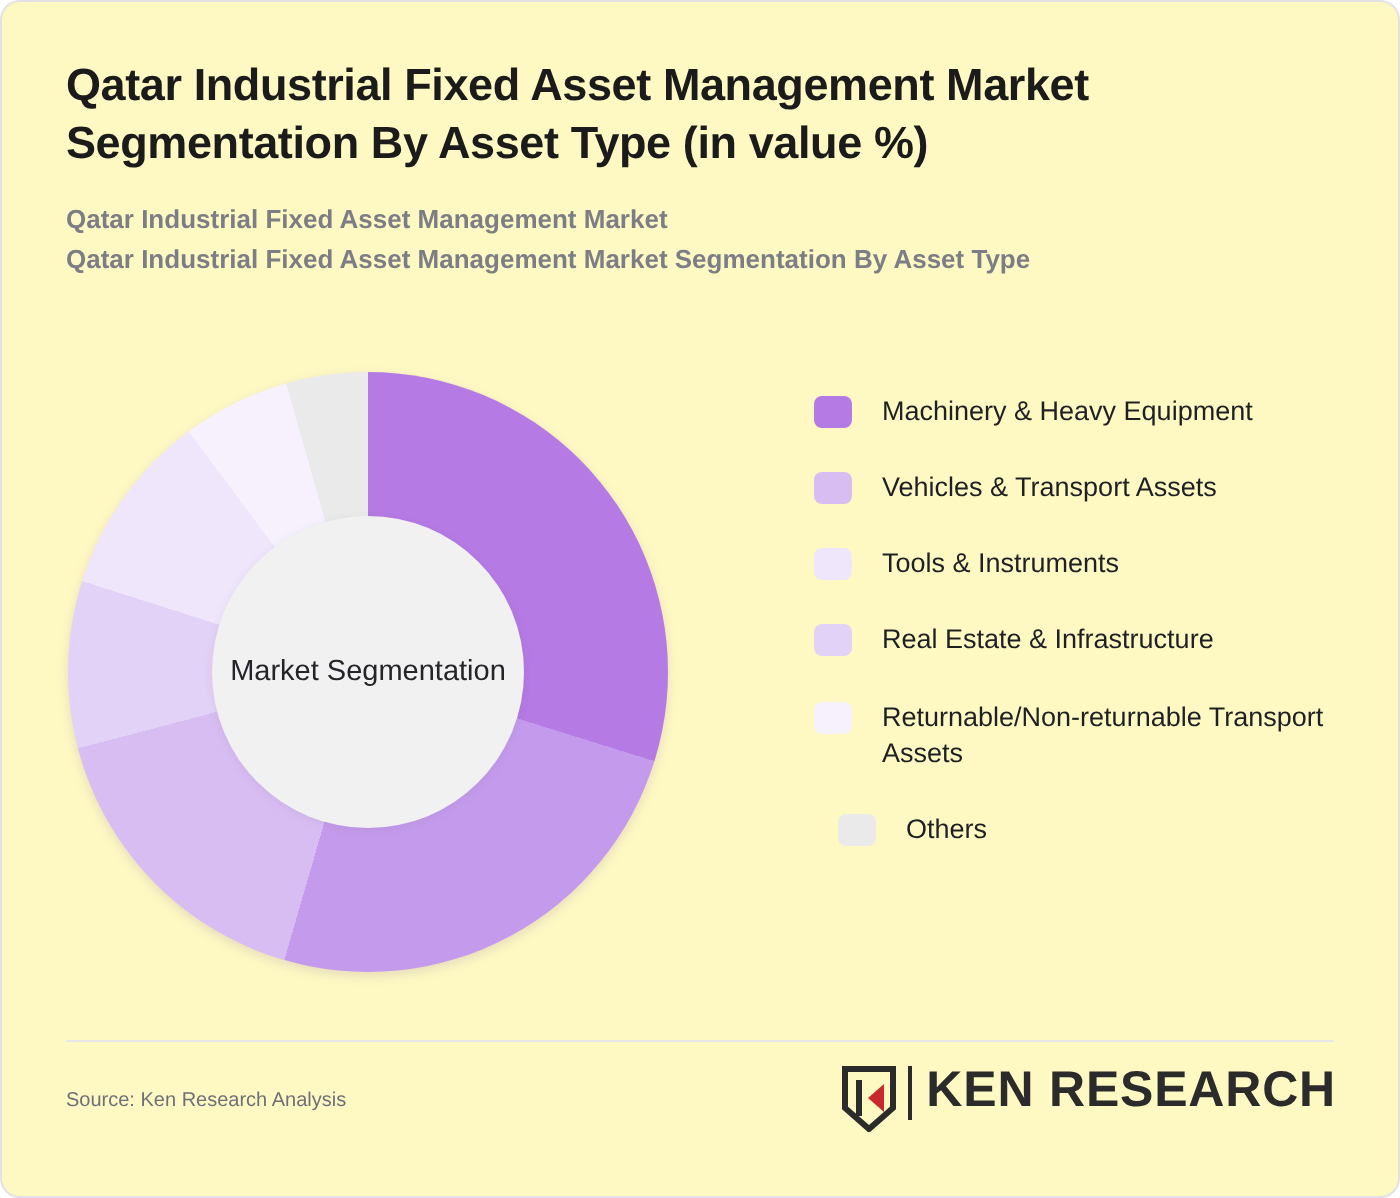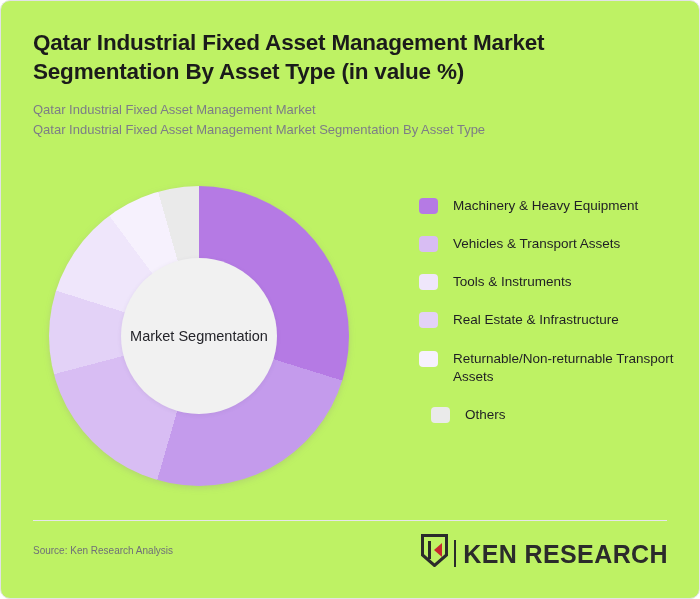--- a/index.html
+++ b/index.html
@@ -7,21 +7,21 @@
     padding: 0;
     background: #ffffff;
   }
   body {
     font-family: "Liberation Sans", sans-serif;
   }
   .card {
     position: relative;
     width: 700px;
     height: 599px;
-    background: #bef264;
+    background: #fef9c3;
     border: 1px solid #e2e2e6;
     border-radius: 10px;
     box-sizing: border-box;
     overflow: hidden;
   }
 
   
   .header {
     position: absolute;
     left: 32px;
@@ -37,26 +37,27 @@
     margin: 0;
   }
   .subtitle-block {
     margin-top: 13px;
   }
   .subtitle {
     font-size: 13px;
     color: #7d7d86;
     line-height: 1.55;
     margin: 0;
+    font-weight: bold;
   }
 
   
   .chart-wrap {
     position: absolute;
-    left: 48px;
+    left: 33px;
     top: 185px;
     width: 300px;
     height: 300px;
   }
   .donut {
     position: absolute;
     inset: 0;
     border-radius: 50%;
     filter: drop-shadow(0 2px 3px rgba(120,90,160,0.18));
   }
@@ -79,21 +80,21 @@
     font-size: 14.5px;
     color: #24242a;
     text-align: center;
     padding: 0 8px;
     line-height: 1.25;
   }
 
   
   .legend {
     position: absolute;
-    left: 418px;
+    left: 406px;
     top: 196px;
     width: 260px;
   }
   .legend-item {
     display: flex;
     align-items: flex-start;
     margin-bottom: 19.5px;
   }
   .legend-item:last-child { margin-bottom: 0; padding-left: 12px; }
   .swatch {
@@ -124,21 +125,21 @@
     left: 32px;
     top: 544px;
     font-size: 10px;
     color: #6f6f78;
   }
   .logo {
     position: absolute;
     right: 31px;
     top: 532px;
     display: flex;
-    align-items: flex-end;
+    align-items: flex-start;
     height: 34px;
   }
   .logo-mark {
     position: relative;
     width: 27px;
     height: 33px;
     flex: 0 0 auto;
   }
   .logo-bar {
     width: 2px;

